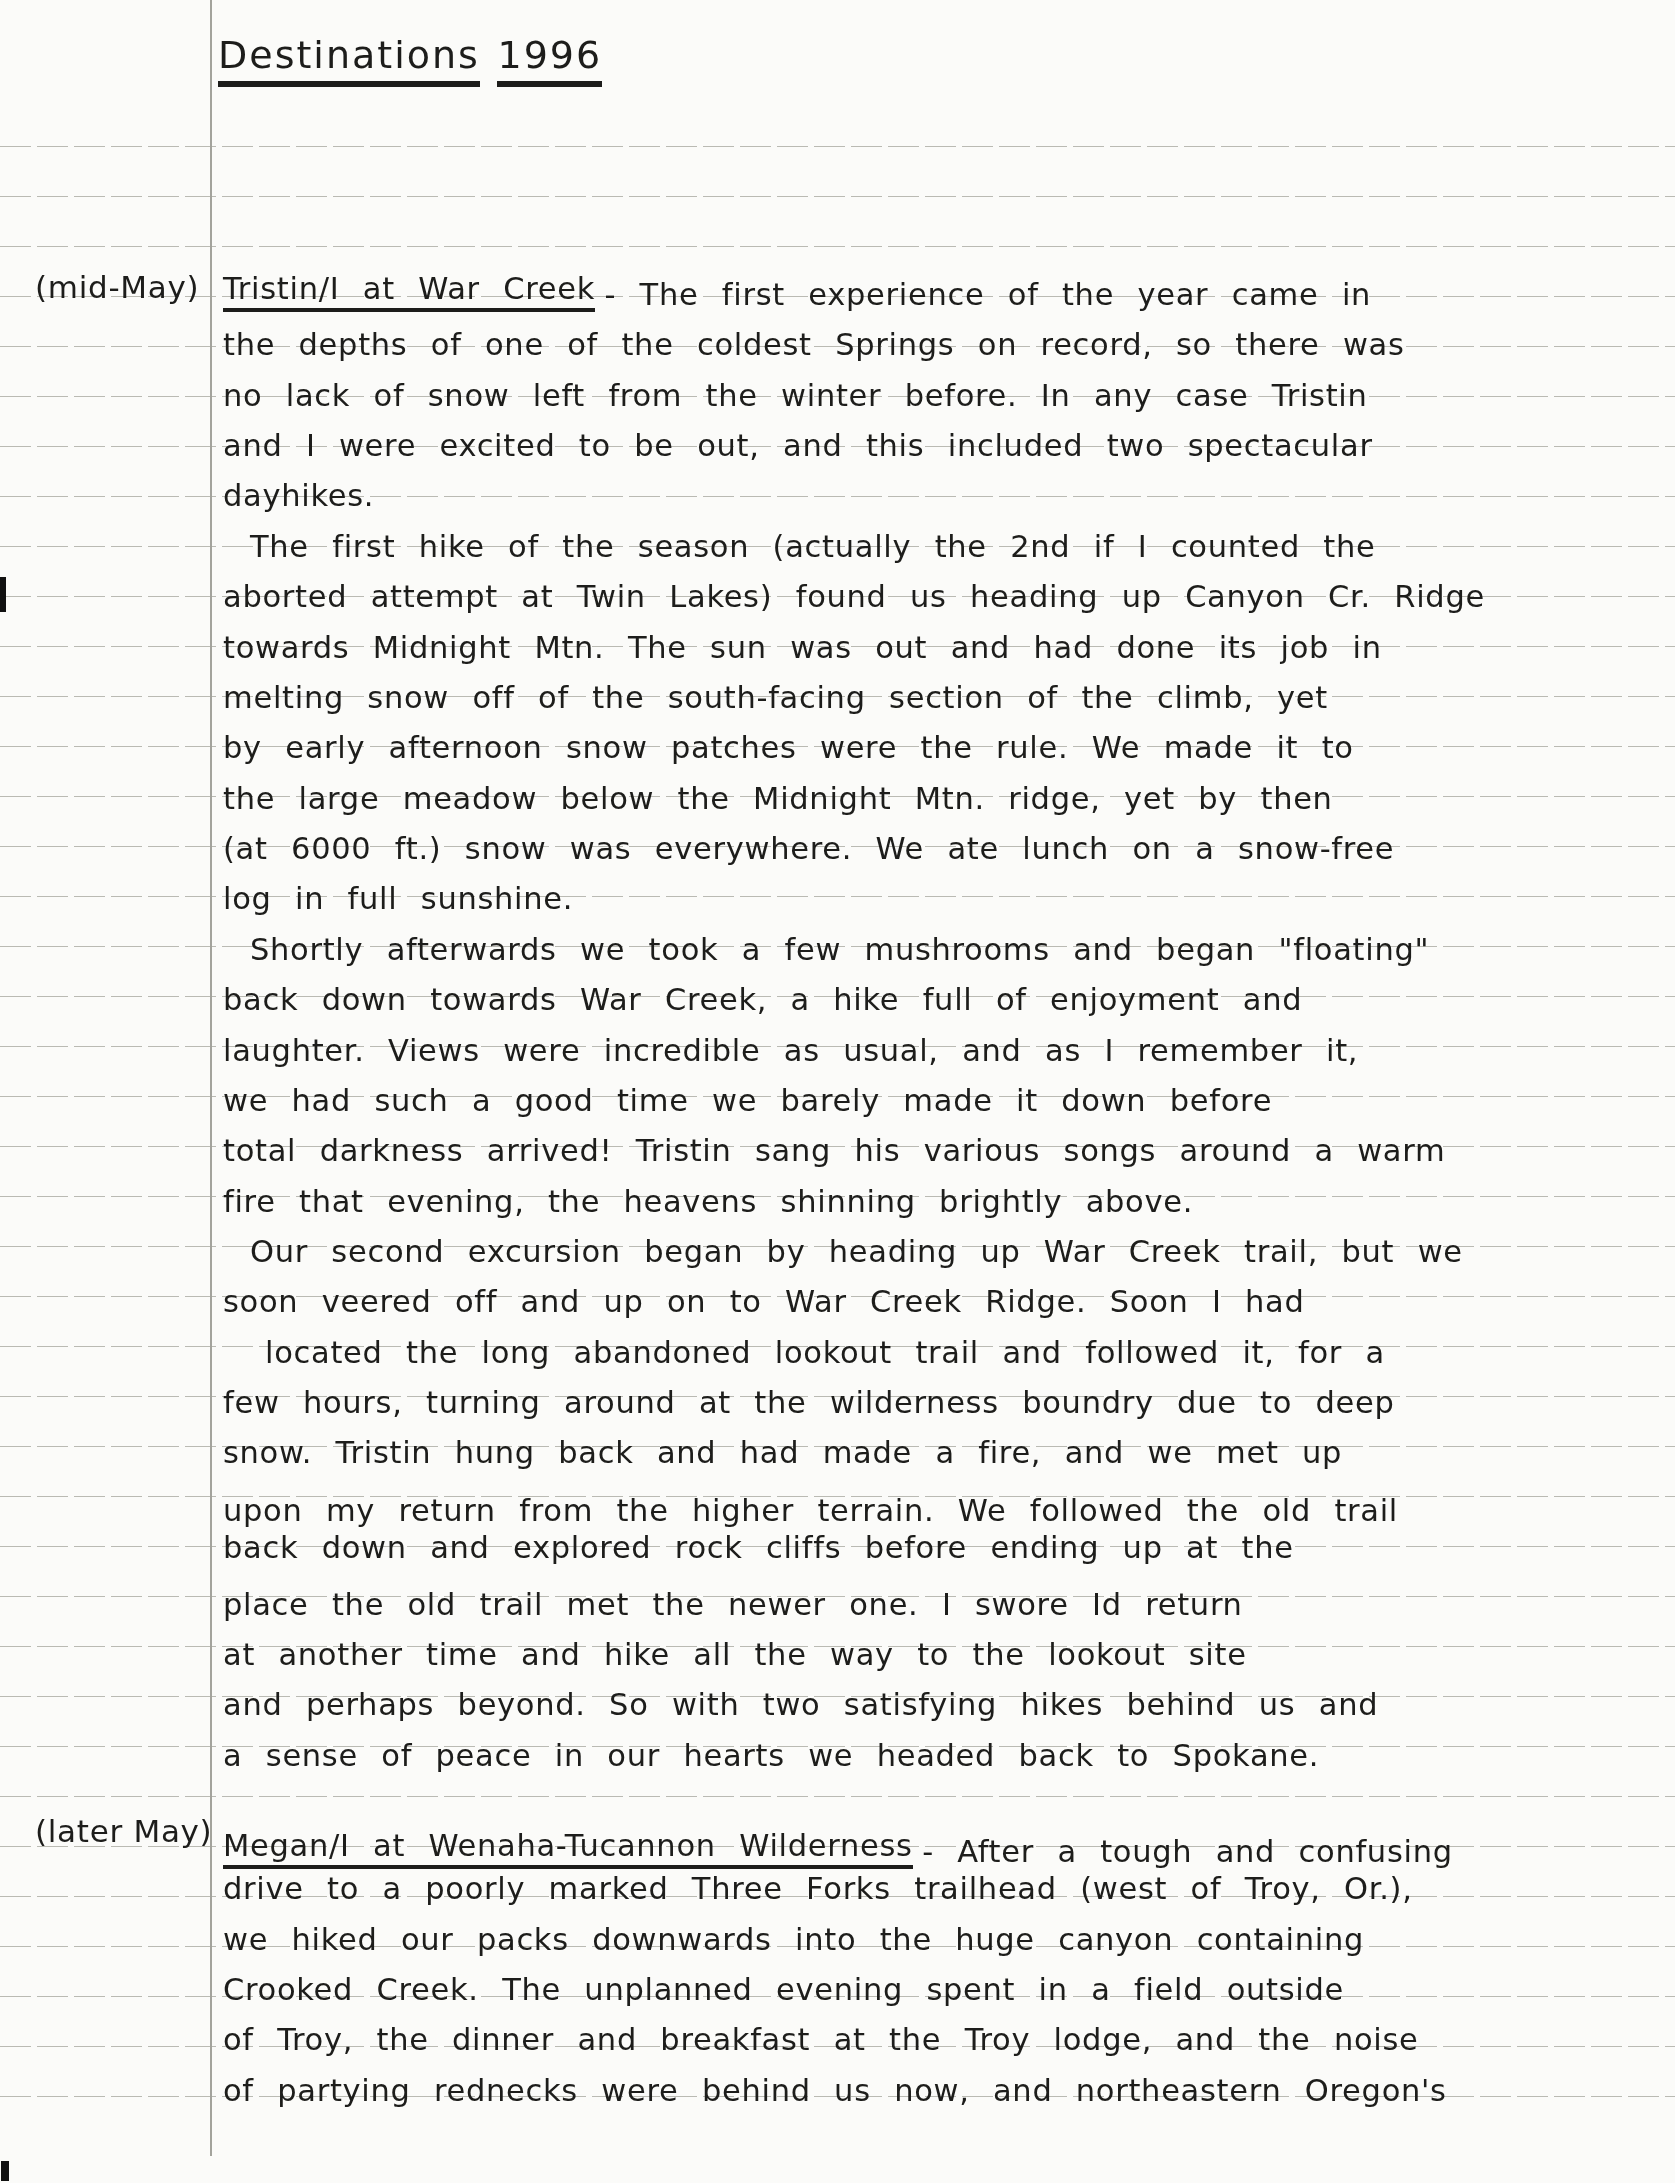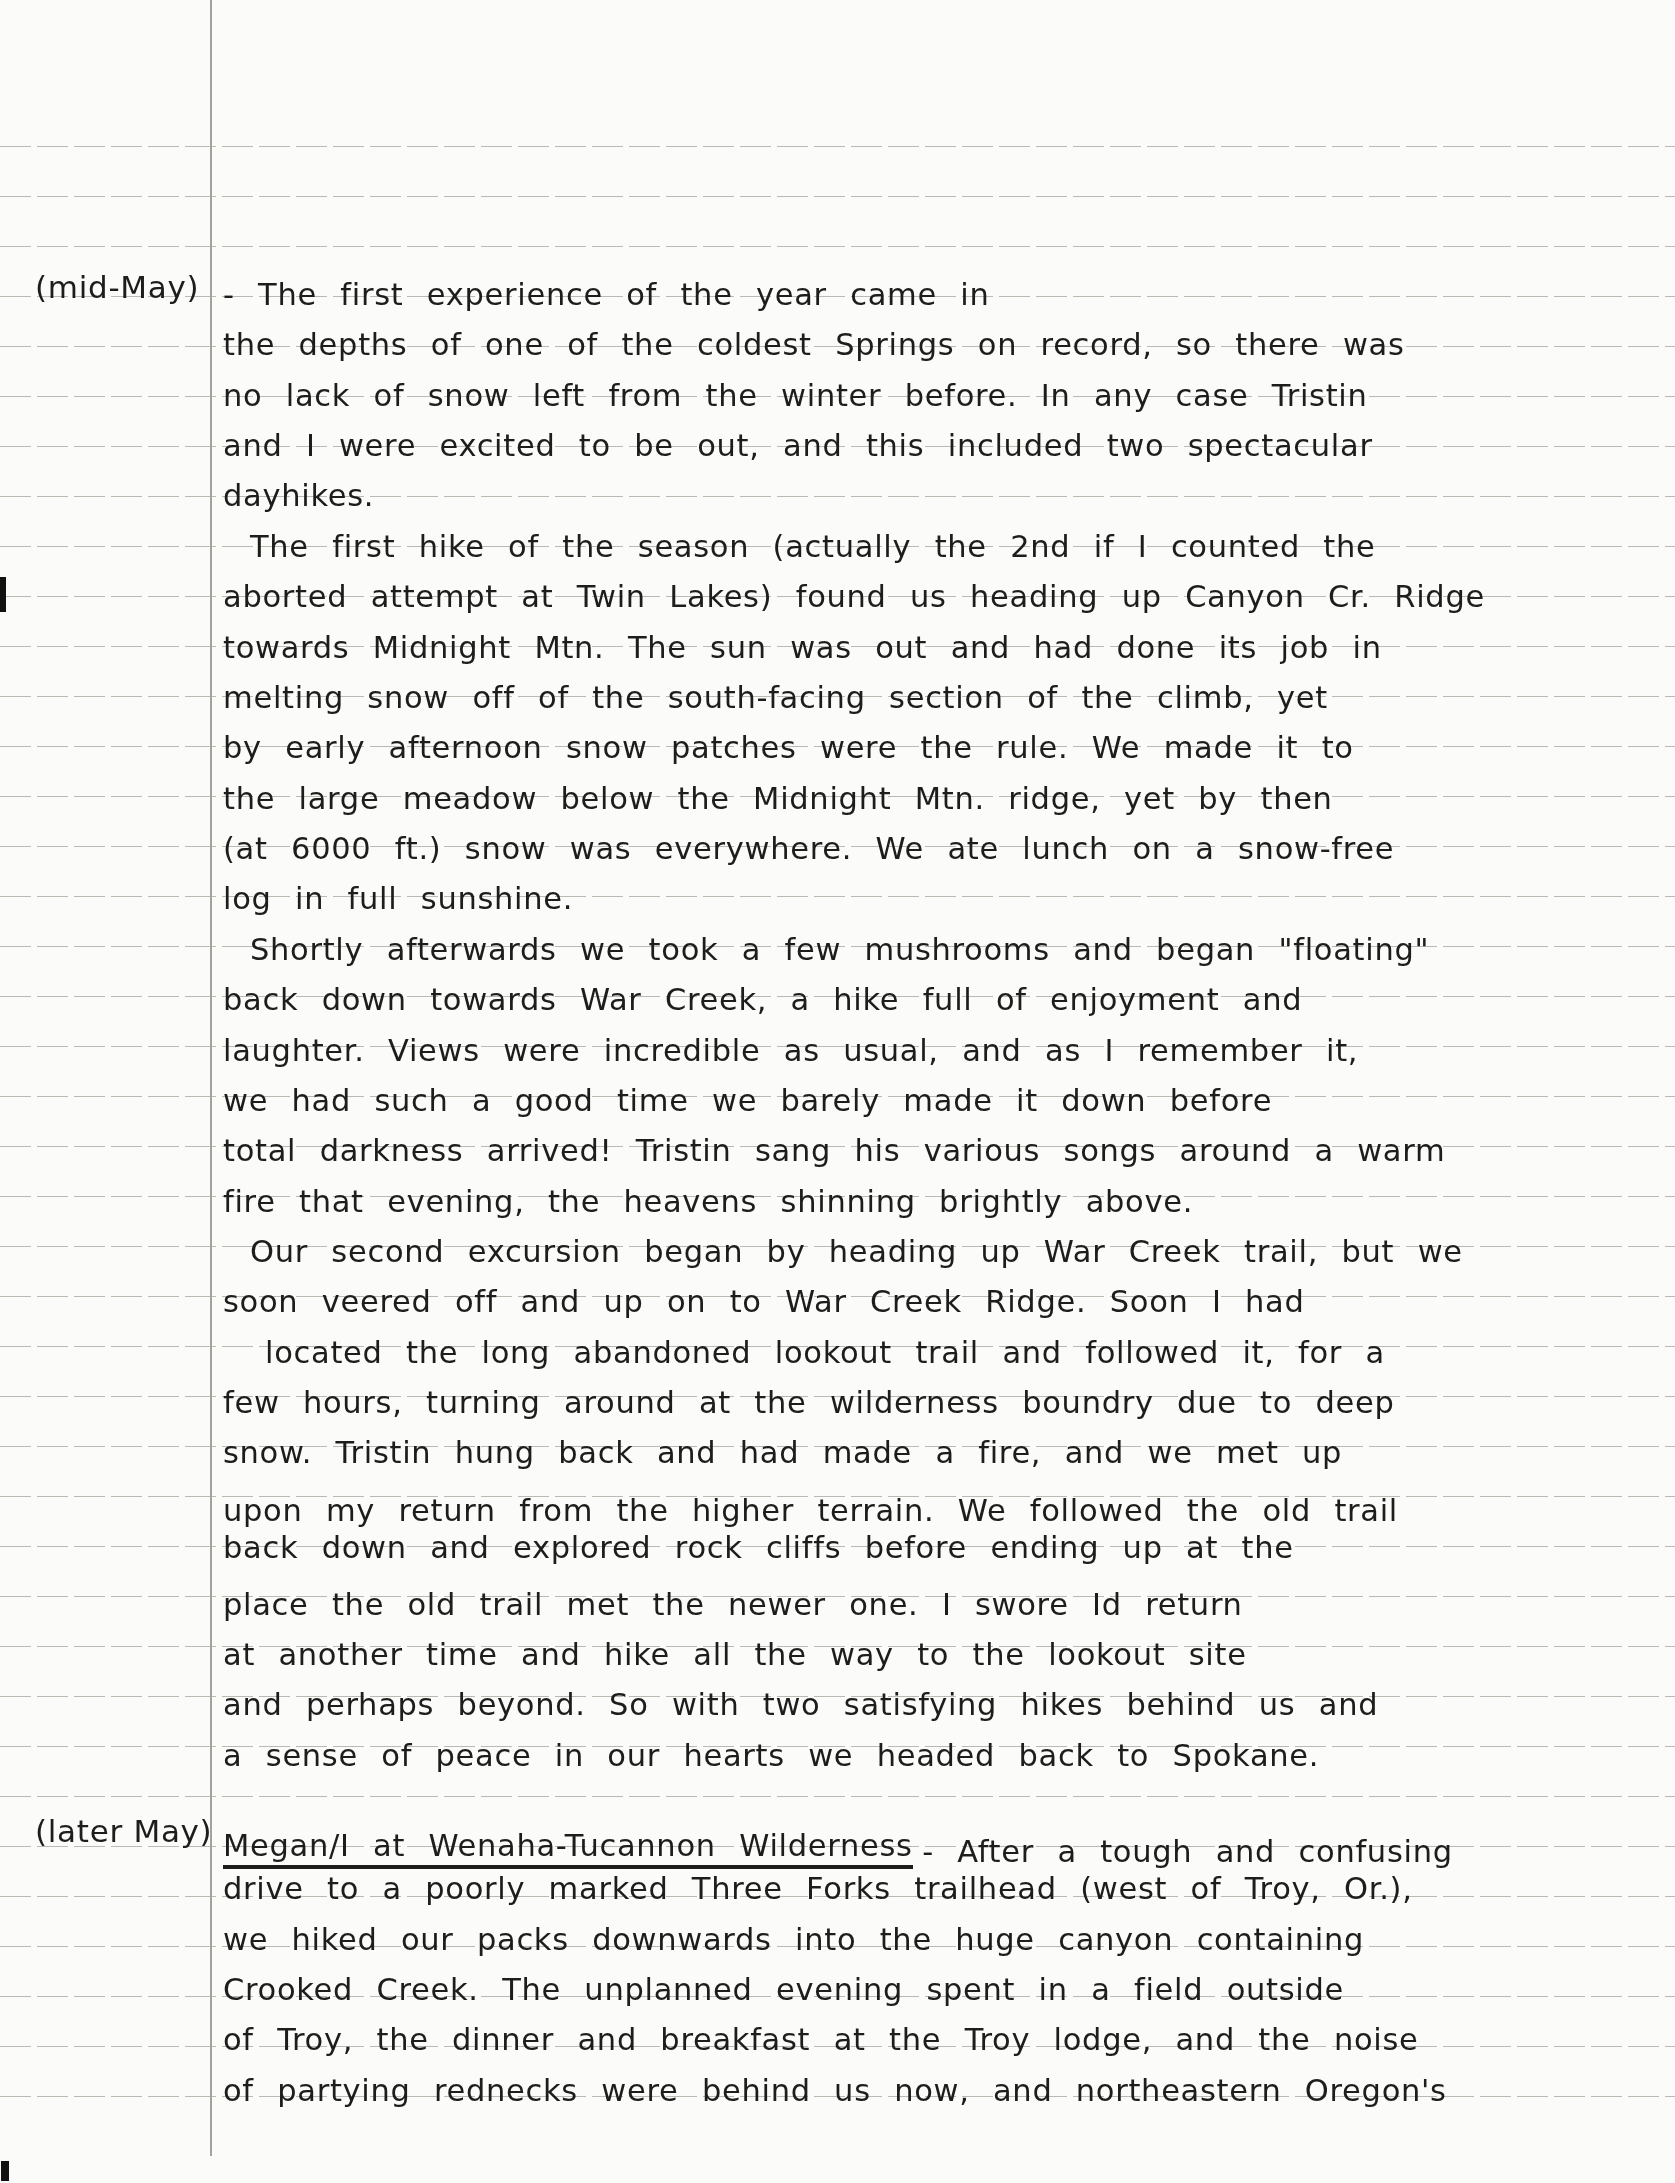--- a/index.html
+++ b/index.html
@@ -97,25 +97,29 @@
 </style>
 </head>
 <body>
 
 <div class="page">
   <div class="ruling"></div>
   <div class="margin-line"></div>
   <div class="edge-mark em1"></div>
   <div class="edge-mark em2"></div>
 
+  <div class="title">
+    <span class="tw">Destinations</span><span class="tw">1996</span>
+  </div>
 
   <div id="entries">
       <section class="entry" style="top: 265px;">
         <div class="margin-label">(mid-May)</div>
         <div class="line" style="top: 0px;">
+          <span class="head">Tristin/I at War Creek</span>
           <span class="txt">- The first experience of the year came in</span>
         </div>
         <div class="line" style="top: 50px;">
           <span class="txt">the depths of one of the coldest Springs on record, so there was</span>
         </div>
         <div class="line" style="top: 101px;">
           <span class="txt">no lack of snow left from the winter before. In any case Tristin</span>
         </div>
         <div class="line" style="top: 151px;">
           <span class="txt">and I were excited to be out, and this included two spectacular</span>

